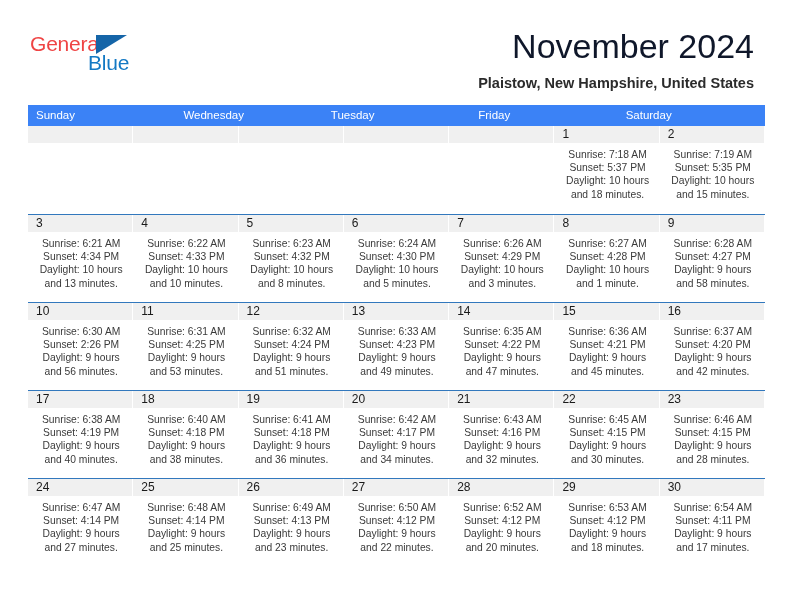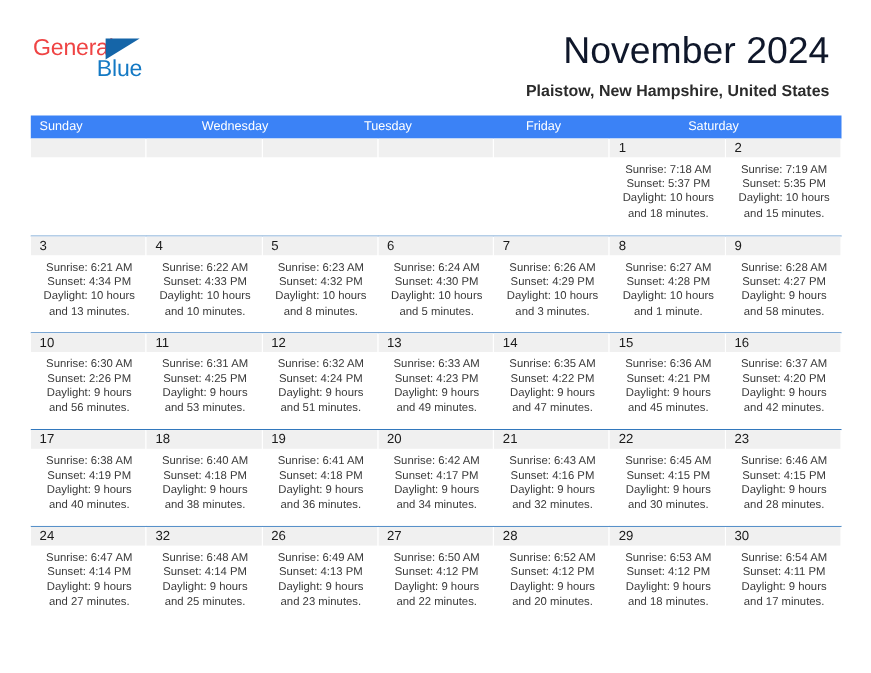--- a/index.html
+++ b/index.html
@@ -477,21 +477,21 @@
               <div class="details">
                 <div>Sunrise: 6:47 AM</div>
                 <div>Sunset: 4:14 PM</div>
                 <div>Daylight: 9 hours</div>
                 <div>and 27 minutes.</div>
               </div>
             </div>
           </div>
           <div class="day">
             <div class="day-inner">
-              <div class="daynum">32</div>
+              <div class="daynum">25</div>
               <div class="details">
                 <div>Sunrise: 6:48 AM</div>
                 <div>Sunset: 4:14 PM</div>
                 <div>Daylight: 9 hours</div>
                 <div>and 25 minutes.</div>
               </div>
             </div>
           </div>
           <div class="day">
             <div class="day-inner">

